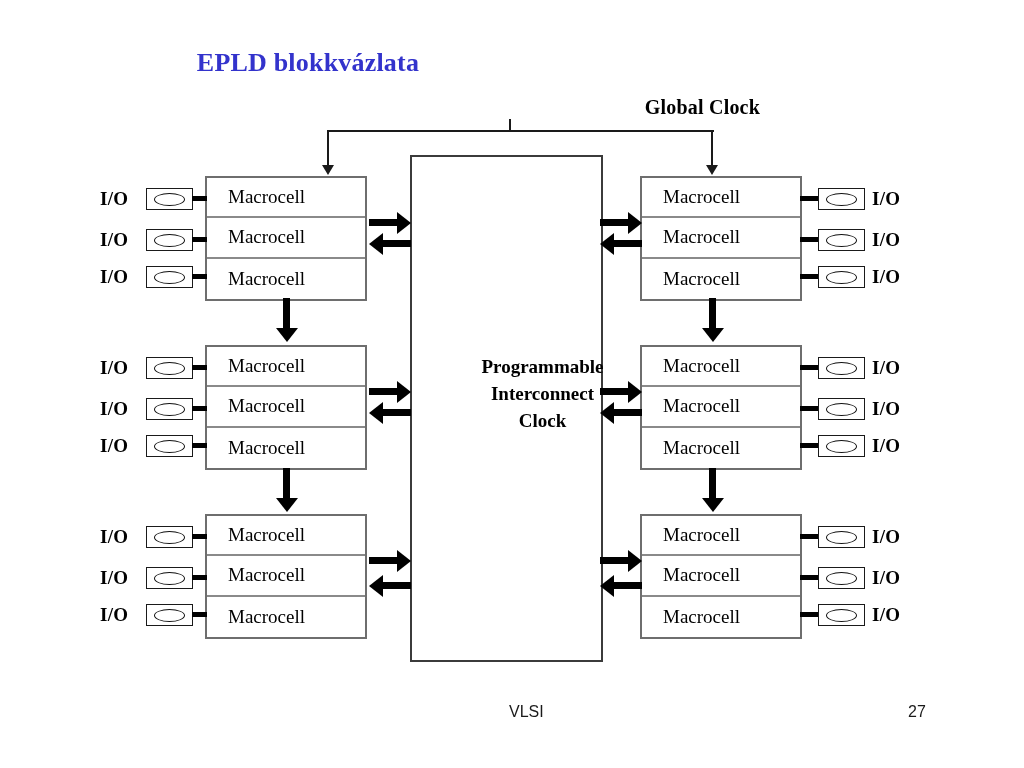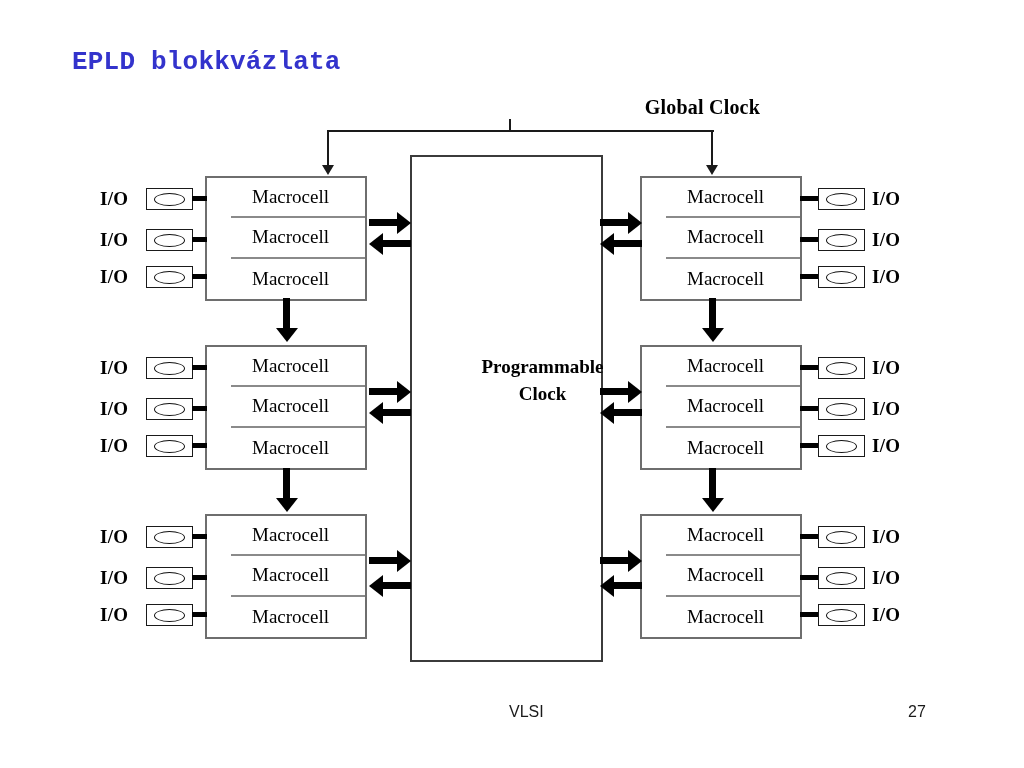--- a/index.html
+++ b/index.html
@@ -19,29 +19,30 @@
   .slide {
     position: absolute;
     inset: 0;
     width: 1024px;
     height: 768px;
   }
 
   
   .title {
     position: absolute;
-    left: 72px;
+    left: 98px;
     top: 46px;
     width: 420px;
     color: #3333cc;
-    font-family: Liberation Mono, monospace;
+    font-family: Liberation Serif, serif;
     font-weight: bold;
     font-size: 26px;
     line-height: 33px;
     letter-spacing: 0.2px;
+    text-align: center;
   }
   .title span { display: block; }
 
   
   .gclock-label {
     position: absolute;
     left: 440px;
     top: 96px;
     width: 320px;
     text-align: right;
@@ -170,21 +171,20 @@
   .mc-row {
     height: 40.3px;
     box-sizing: border-box;
     border-bottom: 2px solid #8a8a8a;
     display: flex;
     align-items: center;
     padding-left: 21px;
     font-size: 19px;
     color: #000;
     background: #fff;
-    margin-left: 24px;
   }
   .mc-row:last-child { border-bottom: none; }
 
   
   .io-pad {
     position: absolute;
     width: 47px;
     height: 22px;
     border: 1.5px solid #1a1a1a;
     background: #fff;
@@ -243,20 +243,21 @@
   <div class="gclock-label">Global Clock</div>
 
   <div class="tick" style="left:509px; top:119px; height:13px;"></div>
   <div class="hline" style="left:327px; top:130px; width:387px;"></div>
   <div class="arrow-thin-down" style="left:327px; top:130px; height:36px;"></div>
   <div class="arrow-thin-down" style="left:711px; top:130px; height:36px;"></div>
 
   <div class="pia">
     <div class="pia-text">
       <span>Programmable</span>
+      <span>Interconnect</span>
       <span>Clock</span>
     </div>
   </div>
 
   <div class="mc-group" style="left:205px; top:176px;">
     <div class="mc-row">Macrocell</div>
     <div class="mc-row">Macrocell</div>
     <div class="mc-row">Macrocell</div>
   </div>
 

